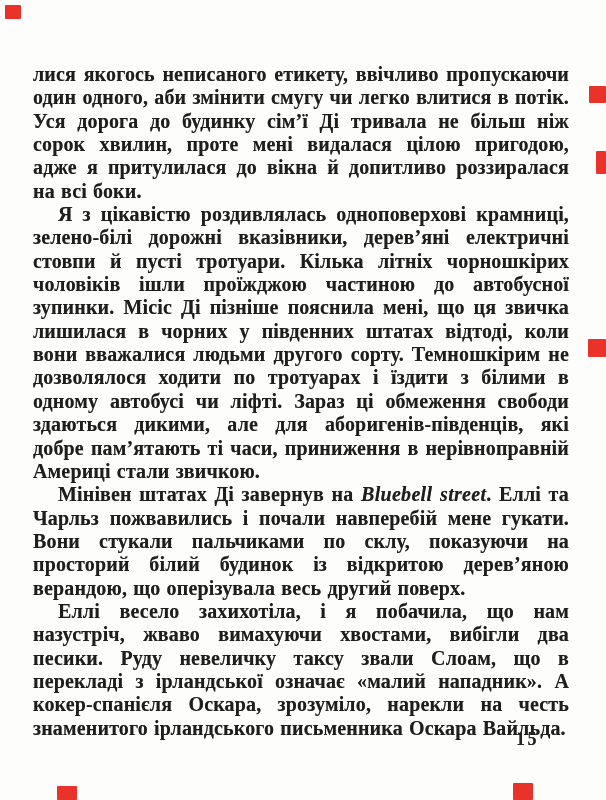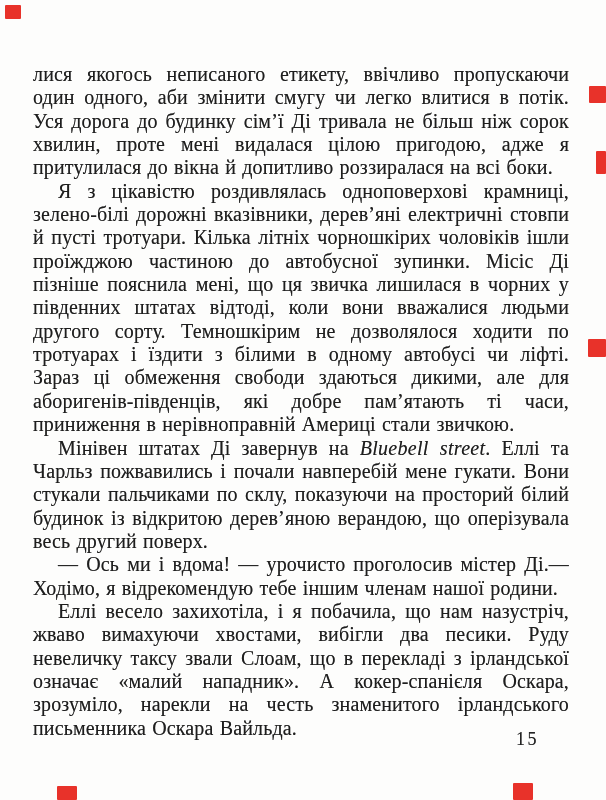--- a/index.html
+++ b/index.html
@@ -52,26 +52,25 @@
     text-shadow: 0 0 0.5px rgba(40,40,40,0.55);
   }
   .scan-mark {
     position: absolute;
     border-radius: 1px;
   }
 </style>
 </head>
 <body>
 
-<div class="page" style="background: rgb(253, 253, 252);">
+<div class="page" style="background: rgb(253, 253, 252); font-weight: bold;">
   <div class="text-block" style="color: rgb(30, 30, 30);">
       <p><span>лися якогось неписаного етикету, ввічливо пропускаючи один одного, аби змінити смугу чи легко влитися в потік. Уся дорога до будинку сім’ї Ді тривала не більш ніж сорок хвилин, проте мені видалася цілою пригодою, адже я притулилася до вікна й допитливо роззиралася на всі боки.</span></p>
       <p class="indent"><span>Я з цікавістю роздивлялась одноповерхові крамниці, зелено-білі дорожні вказівники, дерев’яні електричні стовпи й пусті тротуари. Кілька літніх чорношкірих чоловіків ішли проїжджою частиною до автобусної зупинки. Місіс Ді пізніше пояснила мені, що ця звичка лишилася в чорних у південних штатах відтоді, коли вони вважалися людьми другого сорту. Темношкірим не дозволялося ходити по тротуарах і їздити з білими в одному автобусі чи ліфті. Зараз ці обмеження свободи здаються дикими, але для аборигенів-південців, які добре пам’ятають ті часи, приниження в нерівноправній Америці стали звичкою.</span></p>
       <p class="indent"><span>Мінівен штатах Ді завернув на </span><em>Bluebell street</em><span>. Еллі та Чарльз пожвавились і почали навперебій мене гукати. Вони стукали пальчиками по склу, показуючи на просторий білий будинок із відкритою дерев’яною верандою, що оперізувала весь другий поверх.</span></p>
-      <p class="indent"><span>— Ось ми і вдома! — урочисто проголосив містер Ді.— Ходімо, я відрекомендую тебе іншим членам нашої родини.</span></p>
       <p class="indent"><span>Еллі весело захихотіла, і я побачила, що нам назустріч, жваво вимахуючи хвостами, вибігли два песики. Руду невеличку таксу звали Слоам, що в перекладі з ірландської означає «малий нападник». А кокер-спанієля Оскара, зрозуміло, нарекли на честь знаменитого ірландського письменника Оскара Вайльда.</span></p>
     </div>
   <div class="page-number">15</div>
   <div>
       <div class="scan-mark" style="left: 5px; top: 5px; width: 16px; height: 14px; background: rgb(232, 50, 42);"></div>
       <div class="scan-mark" style="left: 589px; top: 86px; width: 17px; height: 17px; background: rgb(232, 50, 42);"></div>
       <div class="scan-mark" style="left: 596px; top: 151px; width: 10px; height: 23px; background: rgb(232, 50, 42);"></div>
       <div class="scan-mark" style="left: 588px; top: 339px; width: 18px; height: 18px; background: rgb(232, 50, 42);"></div>
       <div class="scan-mark" style="left: 57px; top: 786px; width: 20px; height: 14px; background: rgb(232, 50, 42);"></div>
       <div class="scan-mark" style="left: 513px; top: 783px; width: 20px; height: 17px; background: rgb(232, 50, 42);"></div>

